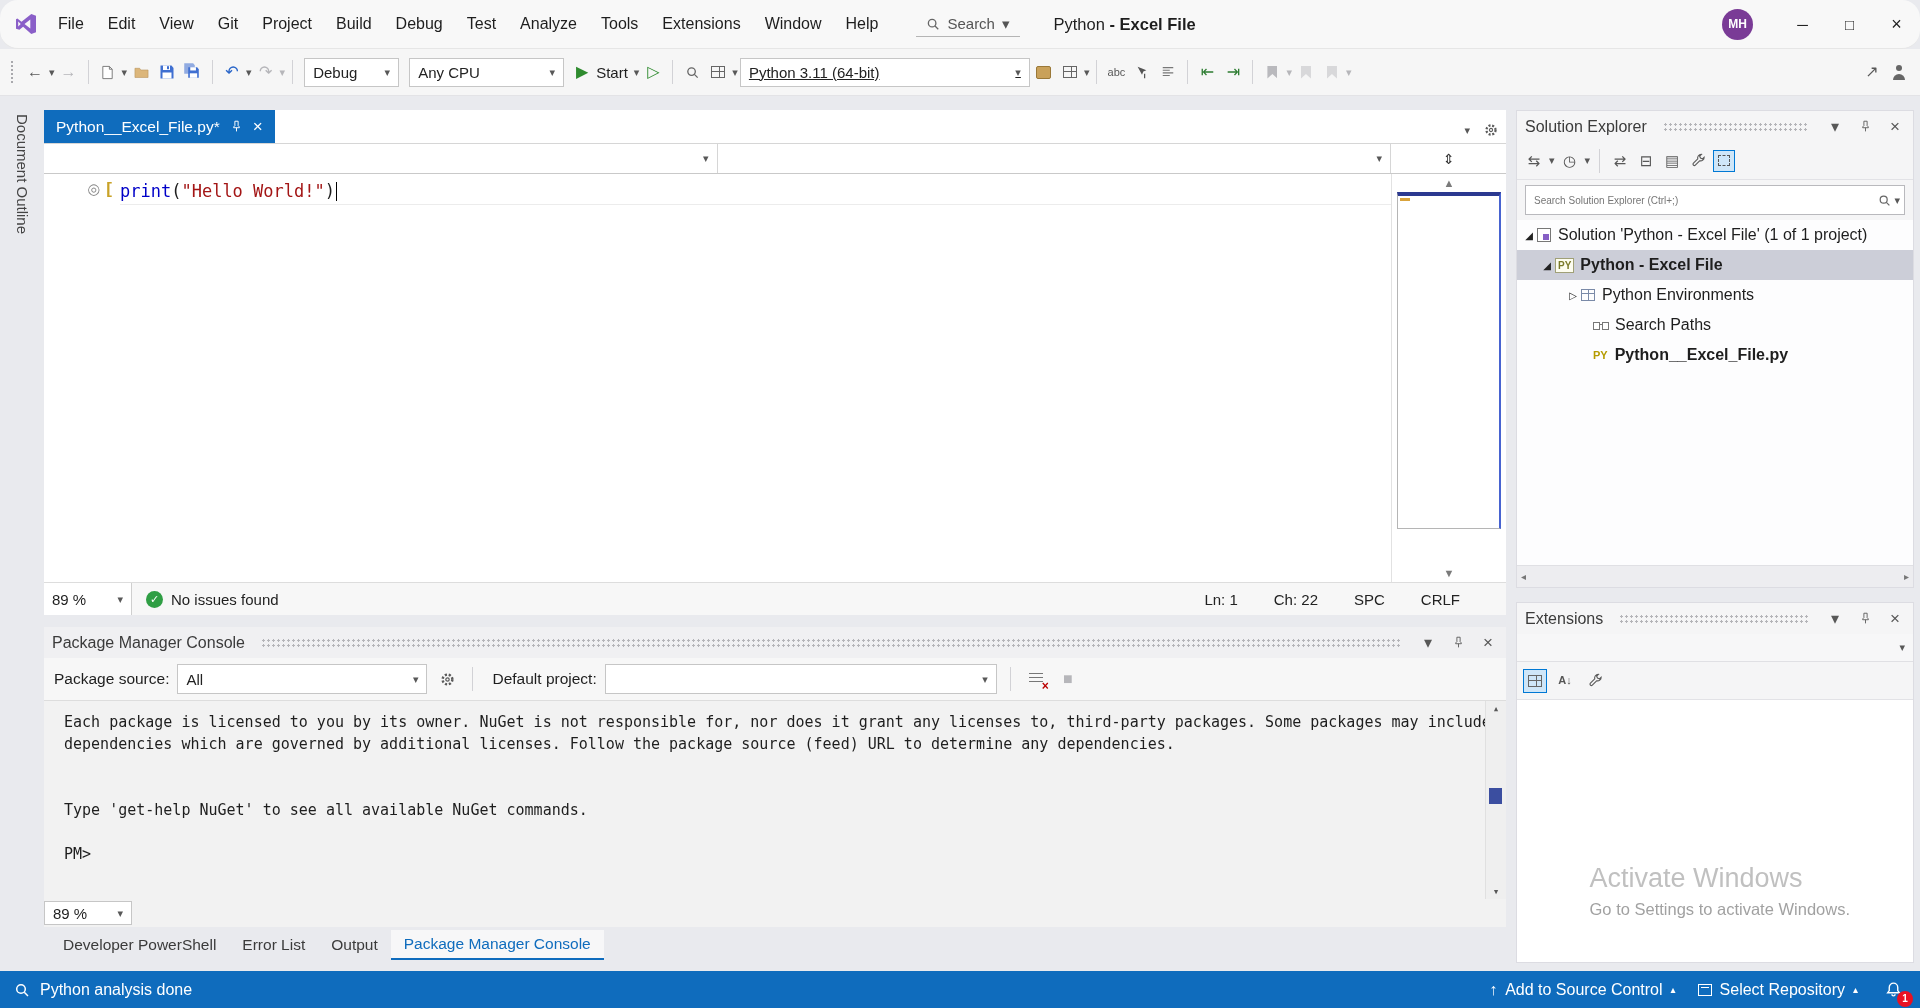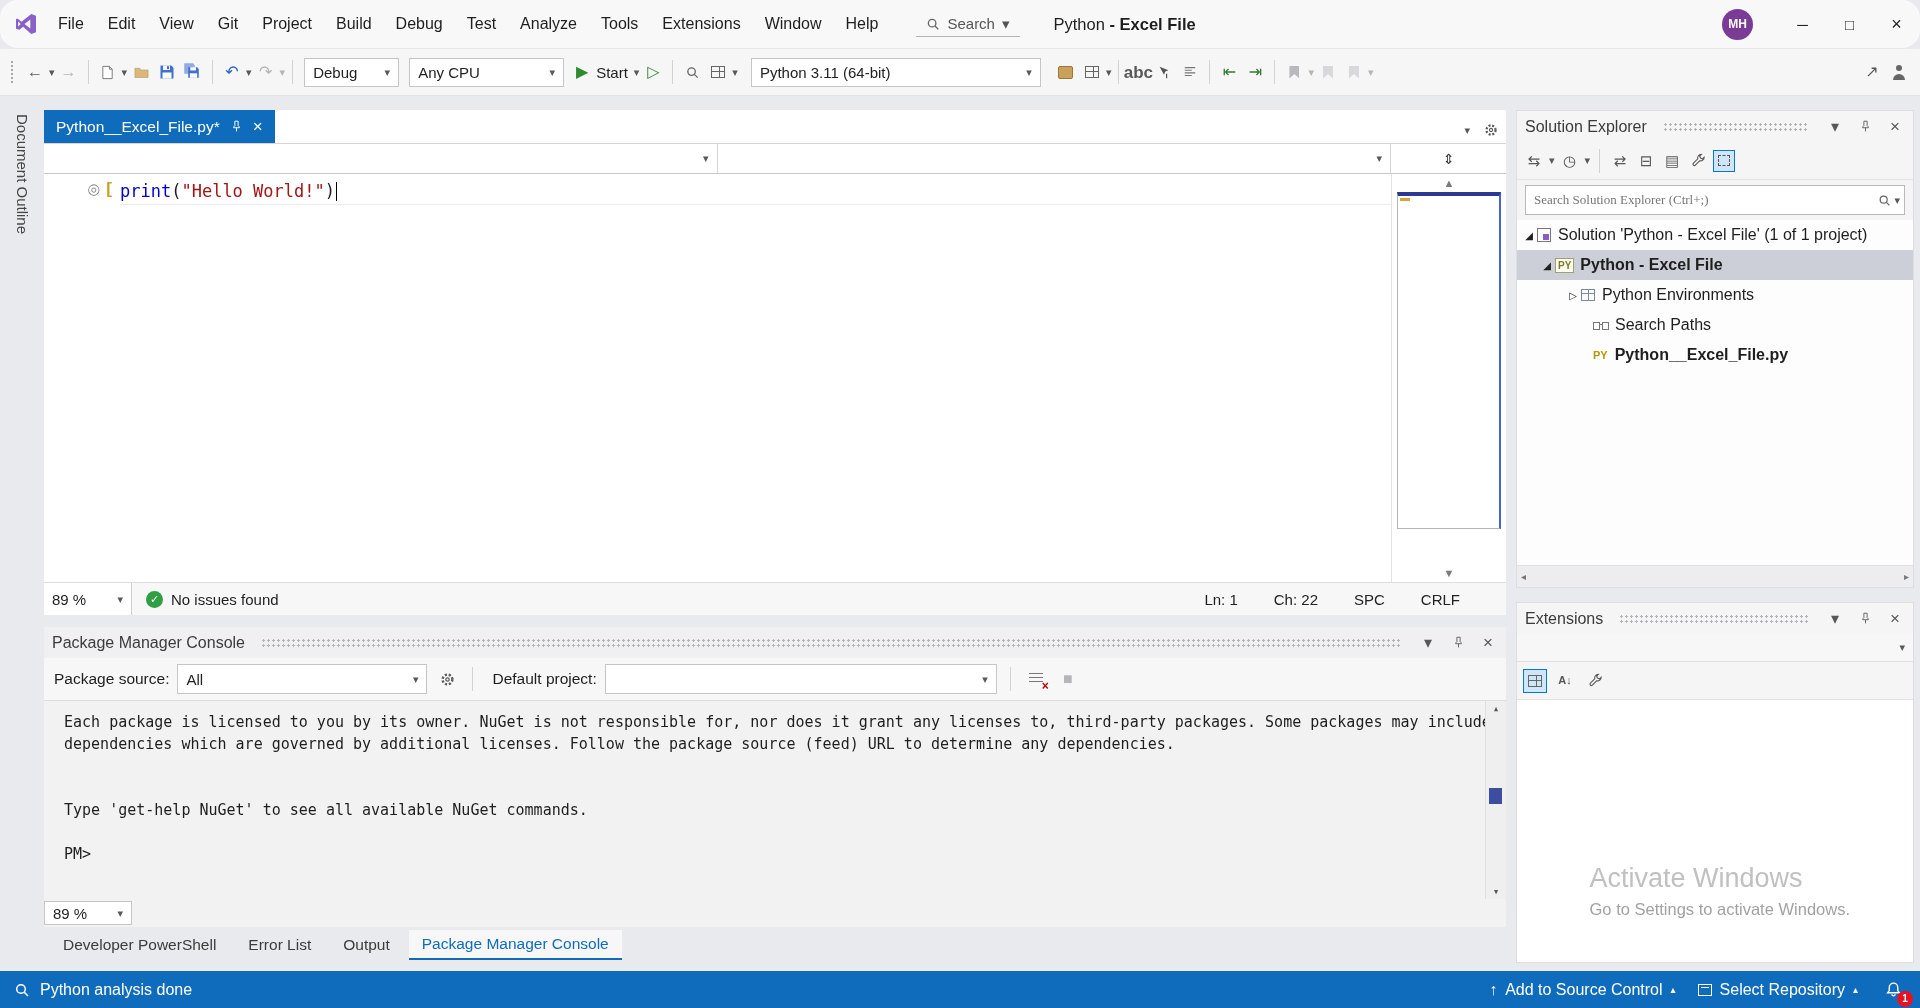--- a/index.html
+++ b/index.html
@@ -82,33 +82,33 @@
   .pmc-toolbar{height:43px;background:#f7f7f7;border-bottom:1px solid #ddd;display:flex;align-items:center;padding:0 10px;gap:8px;font-size:15.5px;}
   .pmc-toolbar .combo{height:30px;}
   .clr{position:relative;width:14px;height:12px;background-image:repeating-linear-gradient(#777 0 1px,transparent 1px 4px);}
   .clr::after{content:"×";color:#b00;position:absolute;right:-6px;bottom:-7px;font-size:12px;font-weight:bold;}
   .pmc-console{flex:1;position:relative;padding:10px 30px 0 20px;min-height:0;overflow:hidden;}
   .console-line{font-size:15px;line-height:22px;min-height:22px;white-space:pre;color:#1e1e1e;}
   .v-scroll{position:absolute;top:0;right:0;bottom:0;width:21px;background:#efefef;border-left:1px solid #e0e0e0;display:flex;flex-direction:column;align-items:center;justify-content:space-between;padding:2px 0;}
   .v-thumb{position:absolute;top:44%;right:4px;width:13px;height:16px;background:#3b4ea0;}
   .pmc-zoomrow{height:28px;background:#f2f2f2;display:flex;align-items:center;}
   .pmc-zoomrow .zoom-combo{height:24px;border:1px solid #c6c6c6;}
-  .bottom-tabs{height:36px;display:flex;align-items:center;gap:6px;padding-left:6px;}
+  .bottom-tabs{height:36px;display:flex;align-items:center;gap:0;padding-left:6px;}
   .btab{padding:5px 13px;font-size:15.5px;color:#3b3b3b;}
   .btab.active{color:#0f6cbd;border-bottom:2px solid #0f6cbd;background:#f7f7f8;}
 
   
   .right-panel{width:398px;margin-left:10px;display:flex;flex-direction:column;min-height:0;position:relative;}
   .se-panel{height:478px;display:flex;flex-direction:column;background:#f5f5f6;border:1px solid #dcdce2;}
   .se-toolbar{height:38px;display:flex;align-items:center;padding:0 6px;gap:4px;border-bottom:1px solid #e2e2e6;}
   .se-toolbar .icon{width:22px;height:22px;font-size:15px;}
   .sel-box{border:1px solid #0078d4;background:#cfe6f8;}
   .dash-box{width:12px;height:11px;border:1px dashed #555;}
   .se-search{height:30px;margin:5px 8px;background:#fff;border:1px solid #b9b9bd;display:flex;align-items:center;padding:0 4px 0 8px;}
-  .se-search input{flex:1;border:none;outline:none;font-size:13px;color:#222;font-family:Liberation Serif, serif;background:transparent;}
+  .se-search input{flex:1;border:none;outline:none;font-size:10px;color:#222;font-family:Liberation Sans, sans-serif;background:transparent;}
   .se-search input::placeholder{color:#767676;}
   .se-tree{flex:1;background:#fdfdfe;overflow:hidden;font-size:16px;}
   .tree-row{height:30px;display:flex;align-items:center;white-space:nowrap;overflow:hidden;}
   .tree-row.selected{background:#ccced8;}
   .tw{display:inline-flex;align-items:center;justify-content:center;width:16px;flex:none;font-size:10px;color:#222;}
   .bold{font-weight:bold;}
   .py-badge{border:1px solid #a0a077;background:#fdfdf0;color:#7a7a2a;font-size:10px;font-weight:bold;padding:0 2px;margin-right:6px;line-height:13px;}
   .py-plain{color:#b59b00;font-size:11px;font-weight:bold;margin-right:7px;}
   .ico-sol{width:14px;height:14px;border:1px solid #777;background:#fff;position:relative;margin-right:7px;flex:none;}
   .ico-sol::after{content:"";position:absolute;right:1px;bottom:1px;width:6px;height:6px;background:#865fc5;}
@@ -249,34 +249,34 @@
       <svg viewBox="0 0 16 16" width="15" height="15">
           <circle cx="7" cy="7" r="4" fill="none" stroke="#666" stroke-width="1.4"></circle>
           <line x1="10" y1="10" x2="13.5" y2="13.5" stroke="#666" stroke-width="1.4"></line>
         </svg>
     </span>
     <span class="icon">
       <span class="grid-ico"></span>
     </span>
     <span class="chev">▾</span>
 
-    <div class="combo" style="width:290px;margin:0 11px;">
+    <div class="combo" style="width:290px;margin:0 0;text-decoration:underline;">
       <span>Python 3.11 (64-bit)</span>
       <span class="chev">▾</span>
     </div>
 
     <span class="icon">
         <span class="pkg"></span>
       </span>
     <span class="icon">
         <span class="grid-ico"></span>
       </span>
     <span class="chev">▾</span>
     <span class="sep"></span>
-    <span class="icon" style="font-size:17px;font-weight:bold;">abc</span>
+    <span class="icon" style="font-size:11px;font-weight:normal;">abc</span>
     <span class="icon">
       <svg viewBox="0 0 16 16" width="14" height="14">
           <path d="M3 2l5 9 1.5-3.5L13 6z" fill="#555"></path>
           <line x1="11" y1="10" x2="11" y2="15" stroke="#555" stroke-width="1.4"></line>
         </svg>
     </span>
     <span class="icon">
       <svg viewBox="0 0 16 16" width="14" height="14">
           <path d="M2 3h12M2 6h8M2 9h12M2 12h8" stroke="#777" stroke-width="1.3"></path>
         </svg>

